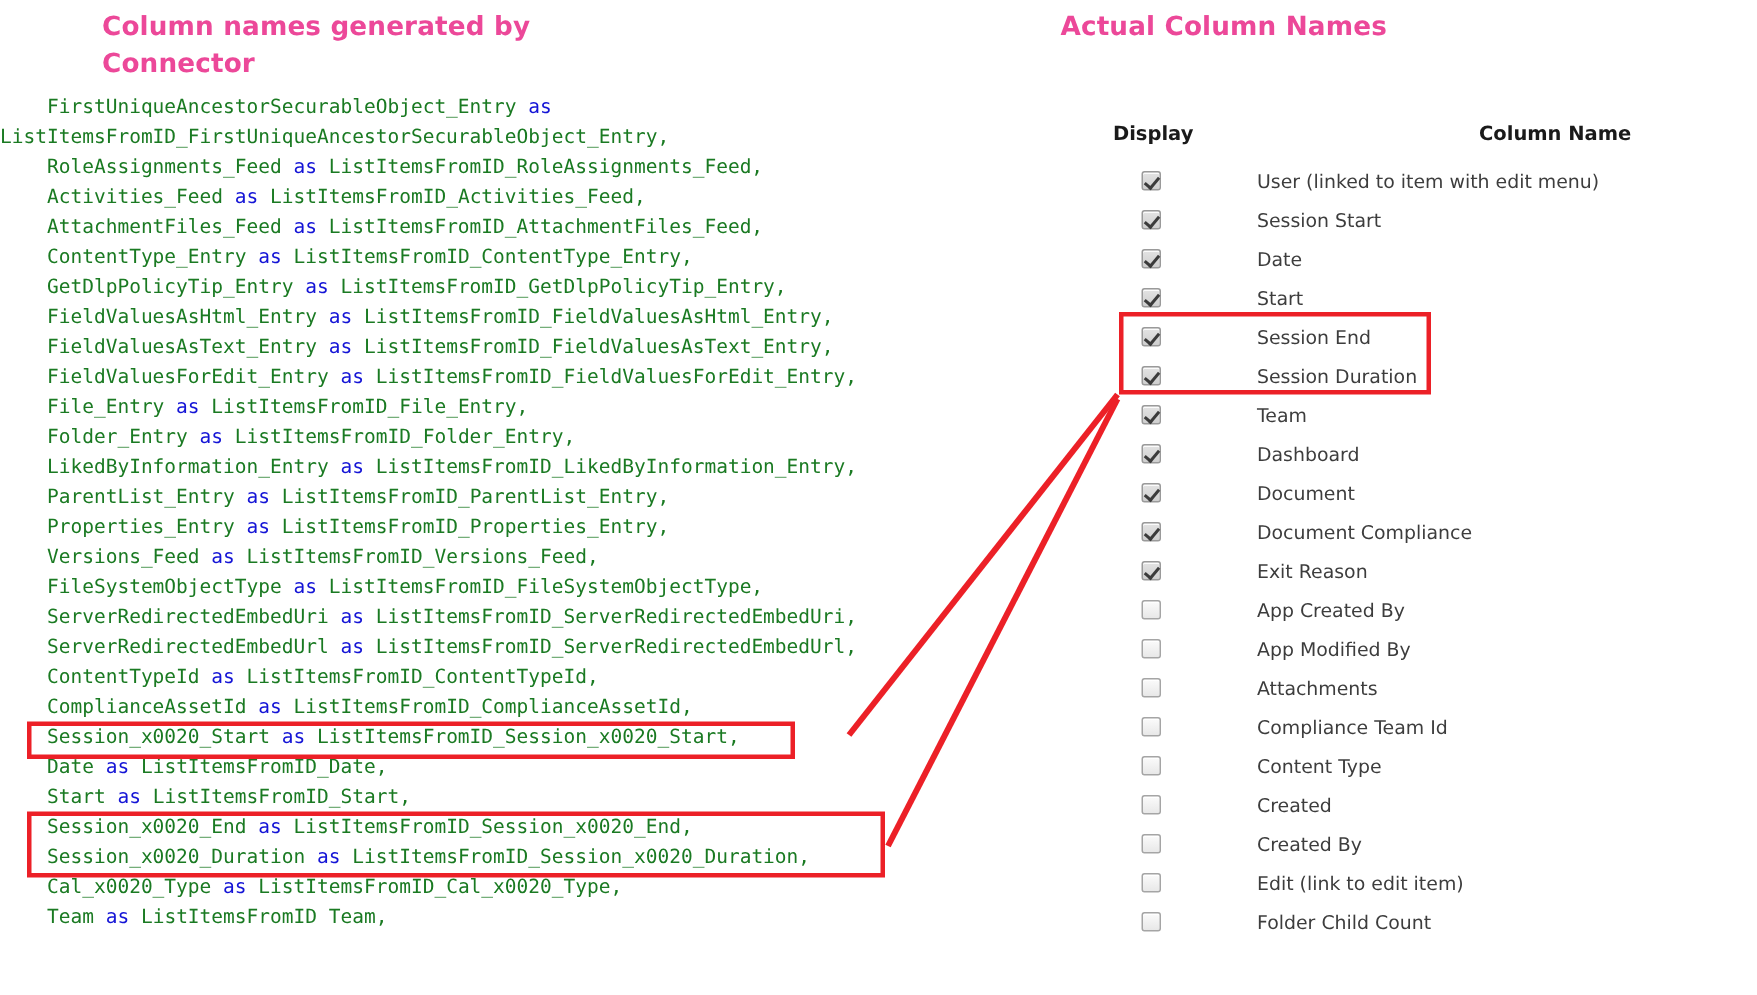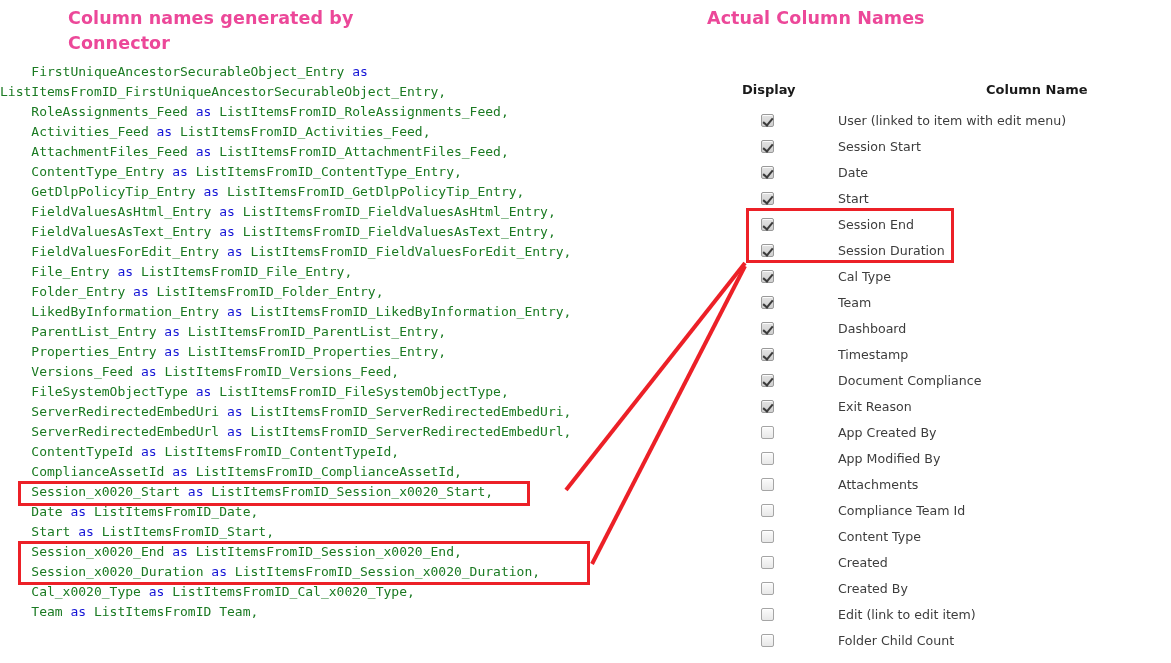--- a/index.html
+++ b/index.html
@@ -194,39 +194,33 @@
       <div class="row">
         <div class="cb-cell">
           <span class="cbox checked"></span>
         </div>
         <span class="row-label">Session Duration</span>
       </div>
       <div class="row">
         <div class="cb-cell">
           <span class="cbox checked"></span>
         </div>
-        <span class="row-label">Cal Type</span>
-      </div>
-      <div class="row">
-        <div class="cb-cell">
-          <span class="cbox checked"></span>
-        </div>
         <span class="row-label">Team</span>
       </div>
       <div class="row">
         <div class="cb-cell">
           <span class="cbox checked"></span>
         </div>
         <span class="row-label">Dashboard</span>
       </div>
       <div class="row">
         <div class="cb-cell">
           <span class="cbox checked"></span>
         </div>
-        <span class="row-label">Timestamp</span>
+        <span class="row-label">Document</span>
       </div>
       <div class="row">
         <div class="cb-cell">
           <span class="cbox checked"></span>
         </div>
         <span class="row-label">Document Compliance</span>
       </div>
       <div class="row">
         <div class="cb-cell">
           <span class="cbox checked"></span>

